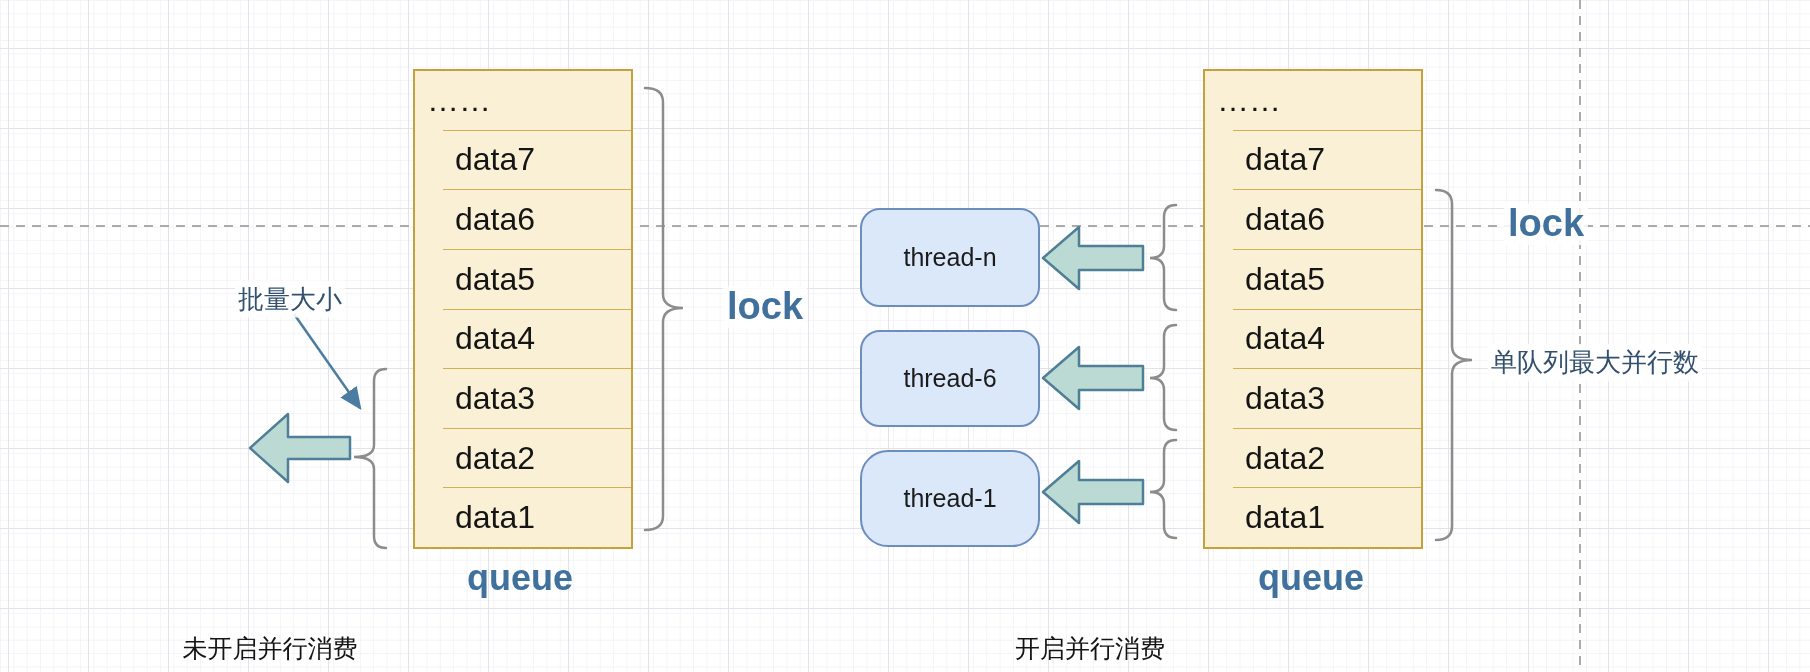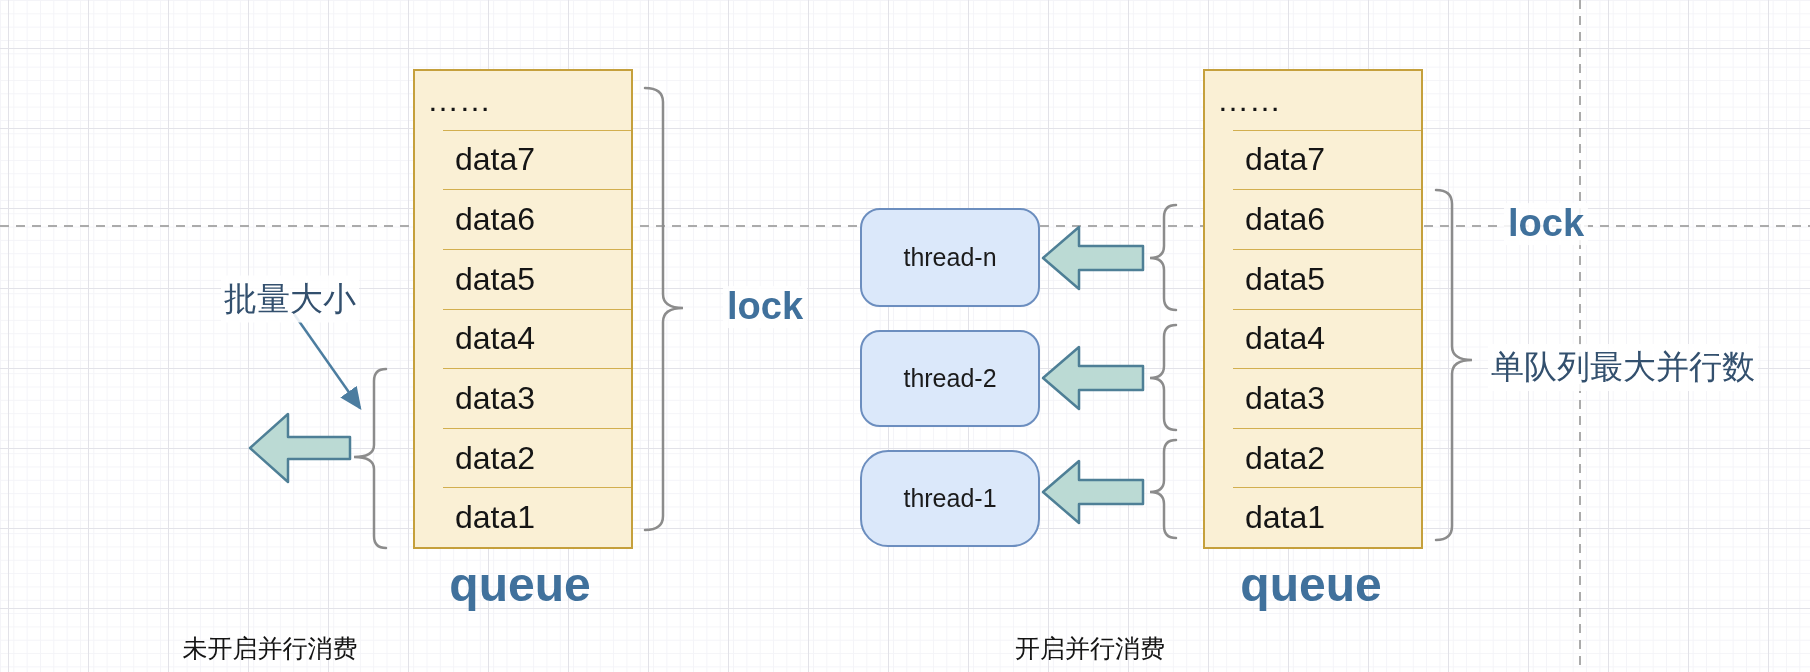--- a/index.html
+++ b/index.html
@@ -27,22 +27,22 @@
   }
   .qcell + .qcell{border-top:1.5px solid #d2af4f;margin-left:28px;}
   .thread-box{
     background:#dbe8fa;border:2px solid #6c8ebf;box-sizing:border-box;
     display:flex;align-items:center;justify-content:center;color:#1b1b1b;
   }
   .thread-box.big{border-radius:26px;font-size:29px;}
   .thread-box.small{border-radius:20px;font-size:25px;}
   .accent-label{color:#40719c;font-weight:bold;text-align:center;}
   .lock-label{font-size:38px;background:rgba(255,255,255,0.85);padding:0 4px;line-height:1.1;text-align:center;}
-  .queue-label{font-size:48px;}
-  .annot{color:#33506e;font-size:33px;background:rgba(255,255,255,0.88);padding:1px 3px;white-space:nowrap;}
+  .queue-label{font-size:36px;}
+  .annot{color:#33506e;font-size:26px;background:rgba(255,255,255,0.88);padding:1px 3px;white-space:nowrap;}
   .caption{color:#141414;font-size:25px;white-space:nowrap;}
   .center-x{transform:translateX(-50%);}
   .center-xy{transform:translate(-50%,-50%);}
 </style>
 </head>
 <body>
 
 <div id="canvas">
 
   <svg id="overlay" viewBox="0 0 1810 672">
@@ -91,21 +91,21 @@
   <div class="abs accent-label queue-label center-x" style="left:520px;top:557px;">queue</div>
 
   <div class="abs annot center-xy" style="left:290px;top:299px;">批量大小</div>
 
   <div class="abs thread-box small" style="left:860px;top:208px;width:180px;height:99px;">
     <span>thread-n</span>
   </div>
 
   <div class="abs caption center-xy" style="left:270px;top:648px;">未开启并行消费</div>
   <div class="abs thread-box small" style="left:860px;top:330px;width:180px;height:97px;">
-    <span>thread-2</span>
+    <span>thread-6</span>
   </div>
   <div class="abs thread-box small" style="left:860px;top:450px;width:180px;height:97px;border-radius:28px;">
     <span>thread-1</span>
   </div>
 
   <div class="abs queue" style="left:1203px;top:69px;width:220px;height:480px;">
     <div class="qcell">……</div>
     <div class="qcell">data7</div>
     <div class="qcell">data6</div>
     <div class="qcell">data5</div>

